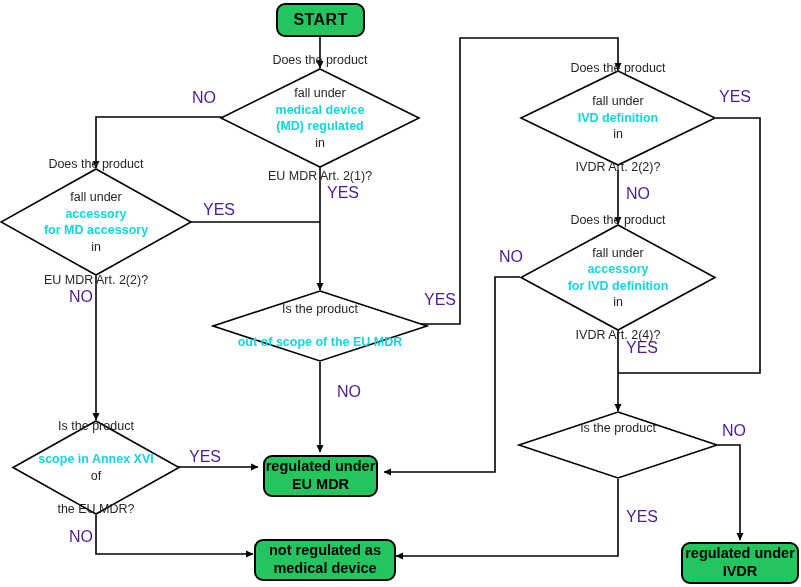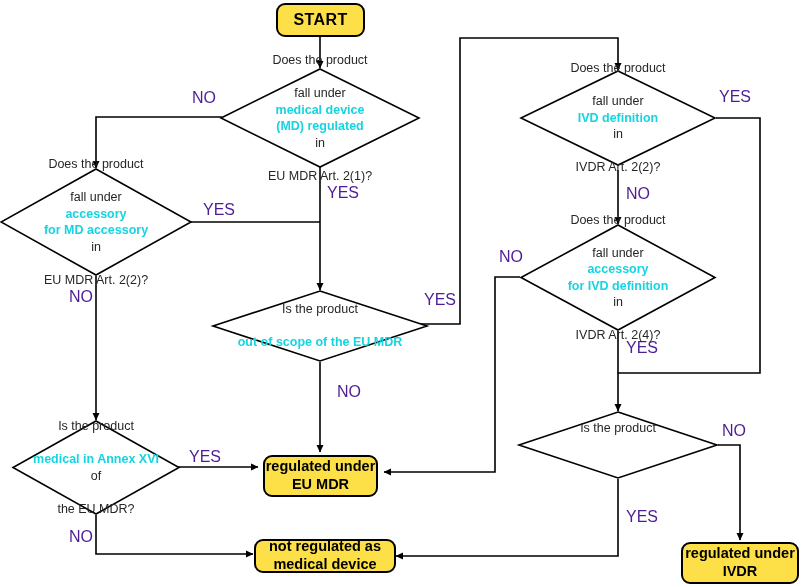--- a/index.html
+++ b/index.html
@@ -3,21 +3,21 @@
 <meta charset="utf-8">
 <style>
   html,body{margin:0;padding:0;background:#ffffff;}
   body{width:801px;height:587px;overflow:hidden;
        font-family:"Liberation Sans","DejaVu Sans",sans-serif;}
   #canvas{position:relative;width:801px;height:587px;background:#fff;}
   svg#wires{position:absolute;left:0;top:0;width:801px;height:587px;}
   .node{position:absolute;box-sizing:border-box;}
 
   
-  .box{border:2px solid #000;border-radius:9px;background:#fde047;
+  .box{border:2px solid #000;border-radius:9px;background:#22c55e;
        display:flex;align-items:center;justify-content:center;text-align:center;
        font-weight:bold;font-size:14.5px;color:#000;line-height:1.22;}
   .box.start{font-size:16px;letter-spacing:.4px;}
 
   
   .diamond{position:absolute;}
   .diamond svg{position:absolute;left:0;top:0;overflow:visible;}
   .dlabel{position:absolute;left:0;top:0;width:100%;height:100%;
           display:flex;align-items:center;justify-content:center;
           text-align:center;font-size:12.5px;color:#262626;line-height:1.32;
@@ -132,21 +132,21 @@
       </div>
   </div>
 
   <div class="diamond" style="left:12px;top:420px;width:168px;height:95px;">
     <svg width="168" height="95" viewBox="0 0 168 95">
         <polygon points="84,1 167,47.5 84,94 1,47.5" fill="#fff" stroke="#000" stroke-width="1.6"></polygon>
       </svg>
     <div class="dlabel">
         <span>
       <span>Is the product</span><br>
-      <b class="hl">medical in Annex XVI</b><span> of</span><br>
+      <b class="hl">scope in Annex XVI</b><span> of</span><br>
       <span>the EU MDR?</span>
     </span>
       </div>
   </div>
 
   <div class="diamond" style="left:520px;top:70px;width:196px;height:96px;">
     <svg width="196" height="96" viewBox="0 0 196 96">
         <polygon points="98,1 195,48 98,95 1,48" fill="#fff" stroke="#000" stroke-width="1.6"></polygon>
       </svg>
     <div class="dlabel">
@@ -184,21 +184,21 @@
       </div>
   </div>
 
   <div class="node box" style="left:263px;top:455px;width:115px;height:42px;">
     <span>
       <span>regulated under</span><br>
       <span>EU MDR</span>
     </span>
   </div>
 
-  <div class="node box" style="left:254px;top:539px;width:142px;height:34px;">
+  <div class="node box" style="left:254px;top:539px;width:142px;height:42px;">
     <span>
       <span>not regulated as</span><br>
       <span>medical device</span>
     </span>
   </div>
 
   <div class="node box" style="left:681px;top:542px;width:118px;height:42px;">
     <span>
       <span>regulated under</span><br>
       <span>IVDR</span>

